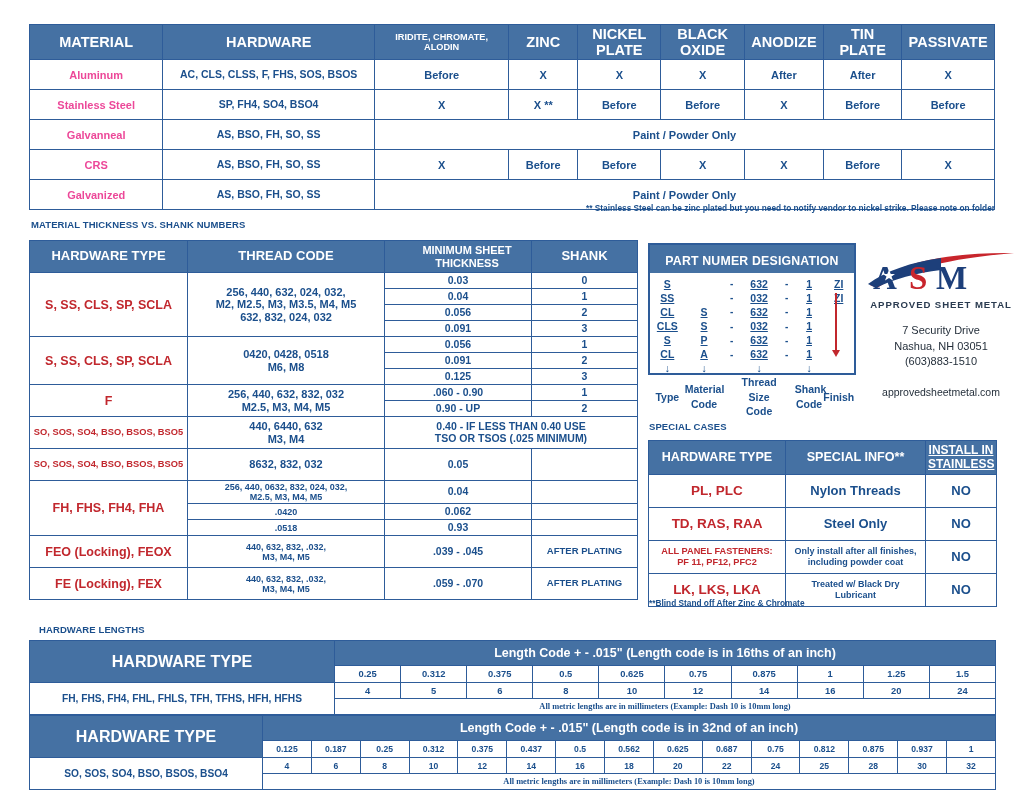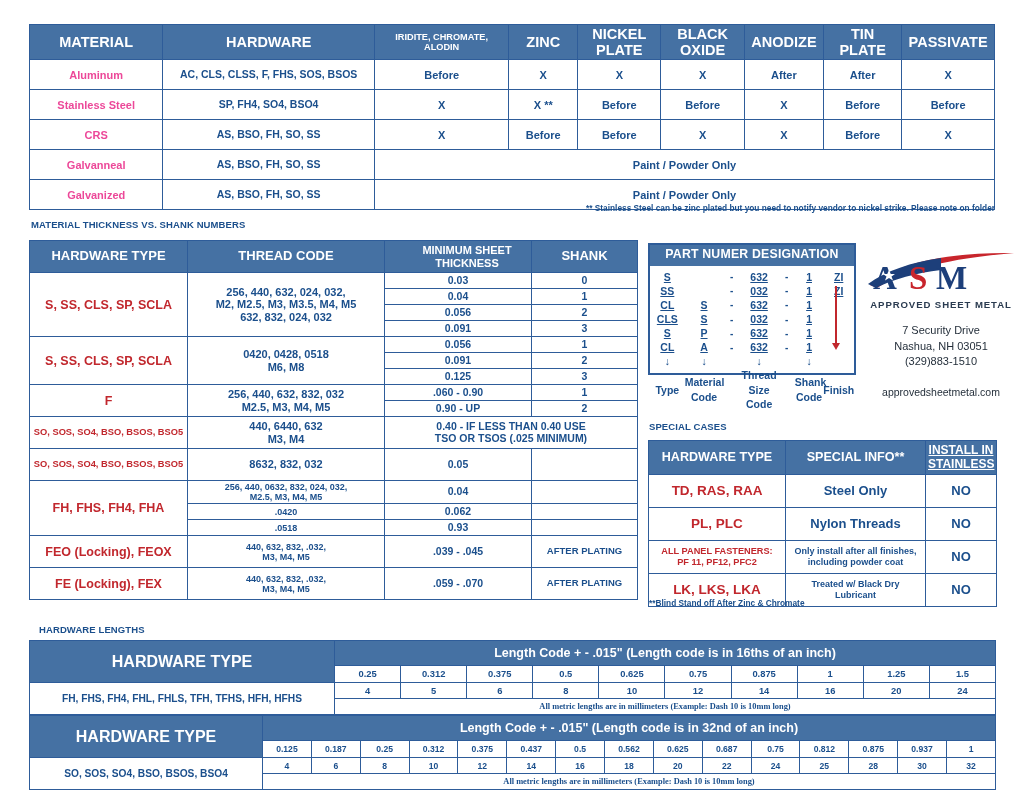--- a/index.html
+++ b/index.html
@@ -70,21 +70,21 @@
   #t2 td.thread { font-size: 11px; }
   #t2 td.thread.sm { font-size: 9px; }
   #t2 td.val    { font-size: 10.5px; height: 16px; }
   #t2 td.shank  { font-size: 10.5px; }
   #t2 td.ap     { font-size: 9.5px; }
 
   
   #pn-wrap { position: absolute; left: 648px; top: 243px; width: 208px; height: 132px;
              border: 2px solid #2E5C99; background:#fff; }
   #pn-head { background:#4571A3; color:#fff; font-size:12.3px; font-weight:bold;
-             text-align:center; padding:2px 0 5px; letter-spacing:.2px; }
+             text-align:center; padding:9px 0 5px; letter-spacing:.2px; }
   #pn-body { position:relative; padding-top:4px; }
   #pn-body table { width:100%; border-collapse:collapse; table-layout:fixed; }
   #pn-body td { text-align:center; font-size:10.5px; font-weight:bold; color:#1B4F8C;
                 line-height:1.34; padding:0; }
   #pn-body td u { text-decoration: underline; }
   #pn-body td.dash { font-size:10px; color:#1B4F8C; width:10px;}
   .pn-arrow { font-size:11px; color:#C1272D; font-weight:bold; line-height:1.1; }
   .pn-cap   { font-size:7.4px; color:#C1272D; font-weight:bold; line-height:1.2; }
   .long-arrow {
     position:absolute; right:17px; top:20px; width:2px; height:58px; background:#C1272D;
@@ -180,34 +180,34 @@
             <td class="hw">SP, FH4, SO4, BSO4</td>
             <td>X</td>
             <td>X **</td>
             <td>Before</td>
             <td>Before</td>
             <td>X</td>
             <td>Before</td>
             <td>Before</td>
           </tr>
           <tr>
-            <td class="mat">CRS</td>
-            <td class="hw">AS, BSO, FH, SO, SS</td>
-            <td>X</td>
-            <td>Before</td>
-            <td>Before</td>
-            <td>X</td>
-            <td>X</td>
-            <td>Before</td>
-            <td>X</td>
-          </tr>
-          <tr>
             <td class="mat">Galvanneal</td>
             <td class="hw">AS, BSO, FH, SO, SS</td>
             <td colspan="7">Paint / Powder Only</td>
+          </tr>
+          <tr>
+            <td class="mat">CRS</td>
+            <td class="hw">AS, BSO, FH, SO, SS</td>
+            <td>X</td>
+            <td>Before</td>
+            <td>Before</td>
+            <td>X</td>
+            <td>X</td>
+            <td>Before</td>
+            <td>X</td>
           </tr>
           <tr>
             <td class="mat">Galvanized</td>
             <td class="hw">AS, BSO, FH, SO, SS</td>
             <td colspan="7">Paint / Powder Only</td>
           </tr>
         </tbody>
     </table>
   </div>
   <div id="t1-note" class="footnote">** Stainless Steel can be zinc plated but you need to notify vendor to nickel strike. Please note on folder</div>
@@ -405,21 +405,21 @@
       <circle cx="46" cy="55" r="0" fill="#fff"></circle>
       <text x="14" y="82" font-family="Liberation Serif, serif" font-size="66" font-weight="bold" fill="#1D3F7A">A</text>
       <text x="86" y="82" font-family="Liberation Serif, serif" font-size="66" font-weight="bold" fill="#C8252C">S</text>
       <text x="140" y="82" font-family="Liberation Serif, serif" font-size="66" font-weight="bold" fill="#1D3F7A">M</text>
       <polygon points="46,44 49.5,52 58,52 51,57 54,65 46,60 38,65 41,57 34,52 42.5,52" fill="#ffffff"></polygon>
     </svg>
     <div id="logo-sub">APPROVED SHEET METAL</div>
     <div id="addr">
       <div>7 Security Drive</div>
       <div>Nashua, NH 03051</div>
-      <div>(329)883-1510</div>
+      <div>(603)883-1510</div>
     </div>
     <div id="site">approvedsheetmetal.com</div>
   </div>
 
   <div class="section-label" id="sc-label">SPECIAL CASES</div>
   <div id="sc-wrap">
     <table class="grid" id="sc">
       <colgroup>
           <col style="width:137px">
           <col style="width:140px">
@@ -427,27 +427,27 @@
         </colgroup>
       <thead>
         <tr>
           <th>HARDWARE TYPE</th>
           <th>SPECIAL INFO**</th>
           <th class="small">INSTALL IN STAINLESS</th>
         </tr>
       </thead>
       <tbody id="sc-body">
           <tr>
+            <td class="type">PL, PLC</td>
+            <td class="info">Nylon Threads</td>
+            <td class="inst">NO</td>
+          </tr>
+          <tr>
             <td class="type">TD, RAS, RAA</td>
             <td class="info">Steel Only</td>
-            <td class="inst">NO</td>
-          </tr>
-          <tr>
-            <td class="type">PL, PLC</td>
-            <td class="info">Nylon Threads</td>
             <td class="inst">NO</td>
           </tr>
           <tr>
             <td class="type sm">ALL PANEL FASTENERS:<br>PF 11, PF12, PFC2</td>
             <td class="info sm">Only install after all finishes,<br>including powder coat</td>
             <td class="inst">NO</td>
           </tr>
           <tr>
             <td class="type">LK, LKS, LKA</td>
             <td class="info sm">Treated w/ Black Dry<br>Lubricant</td>

